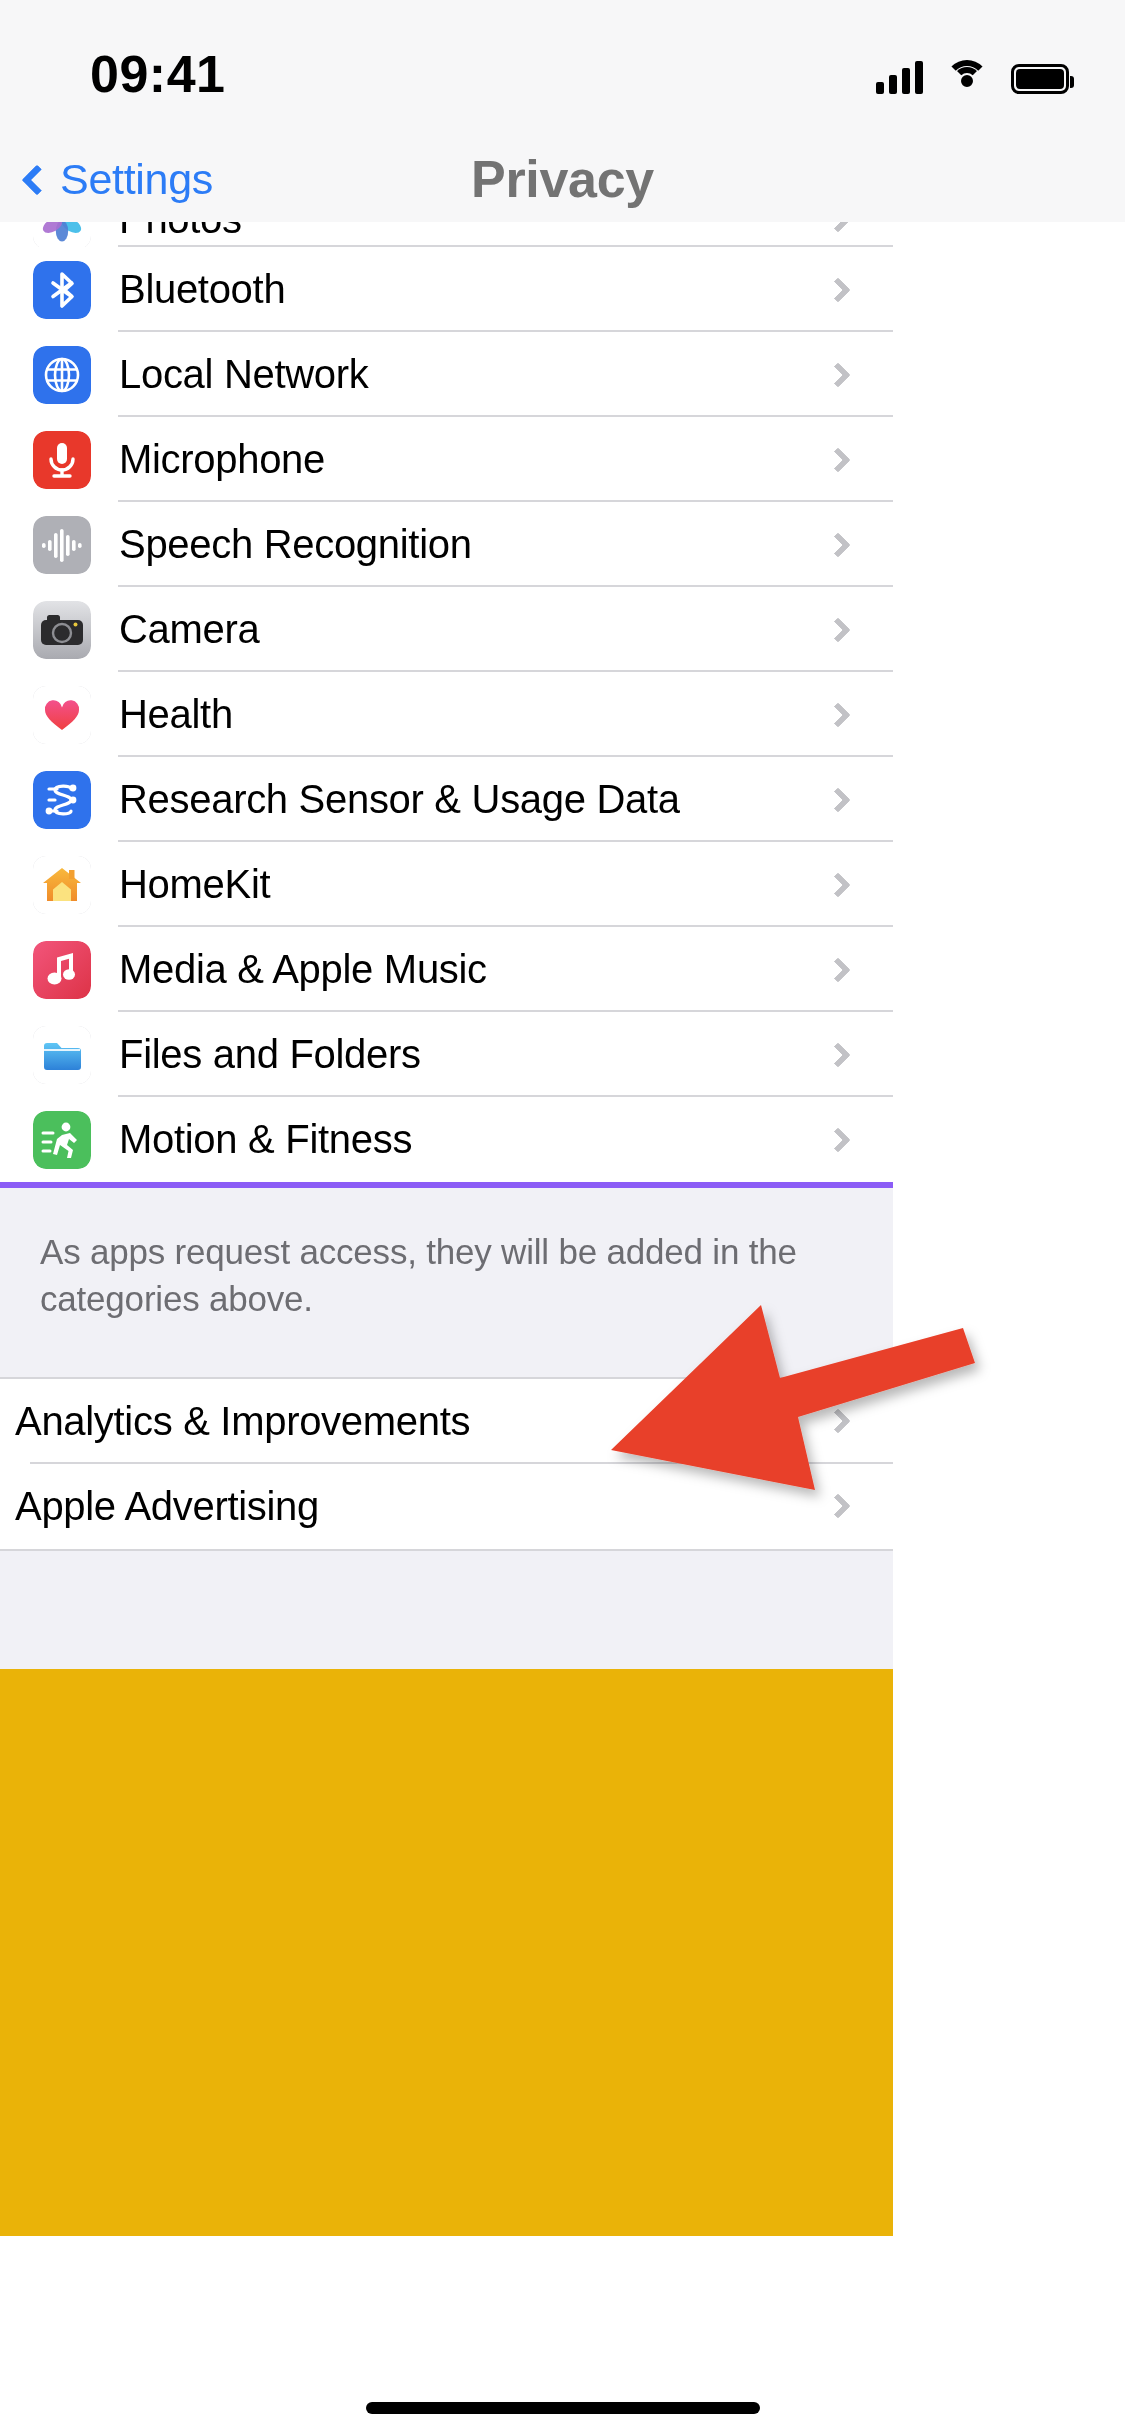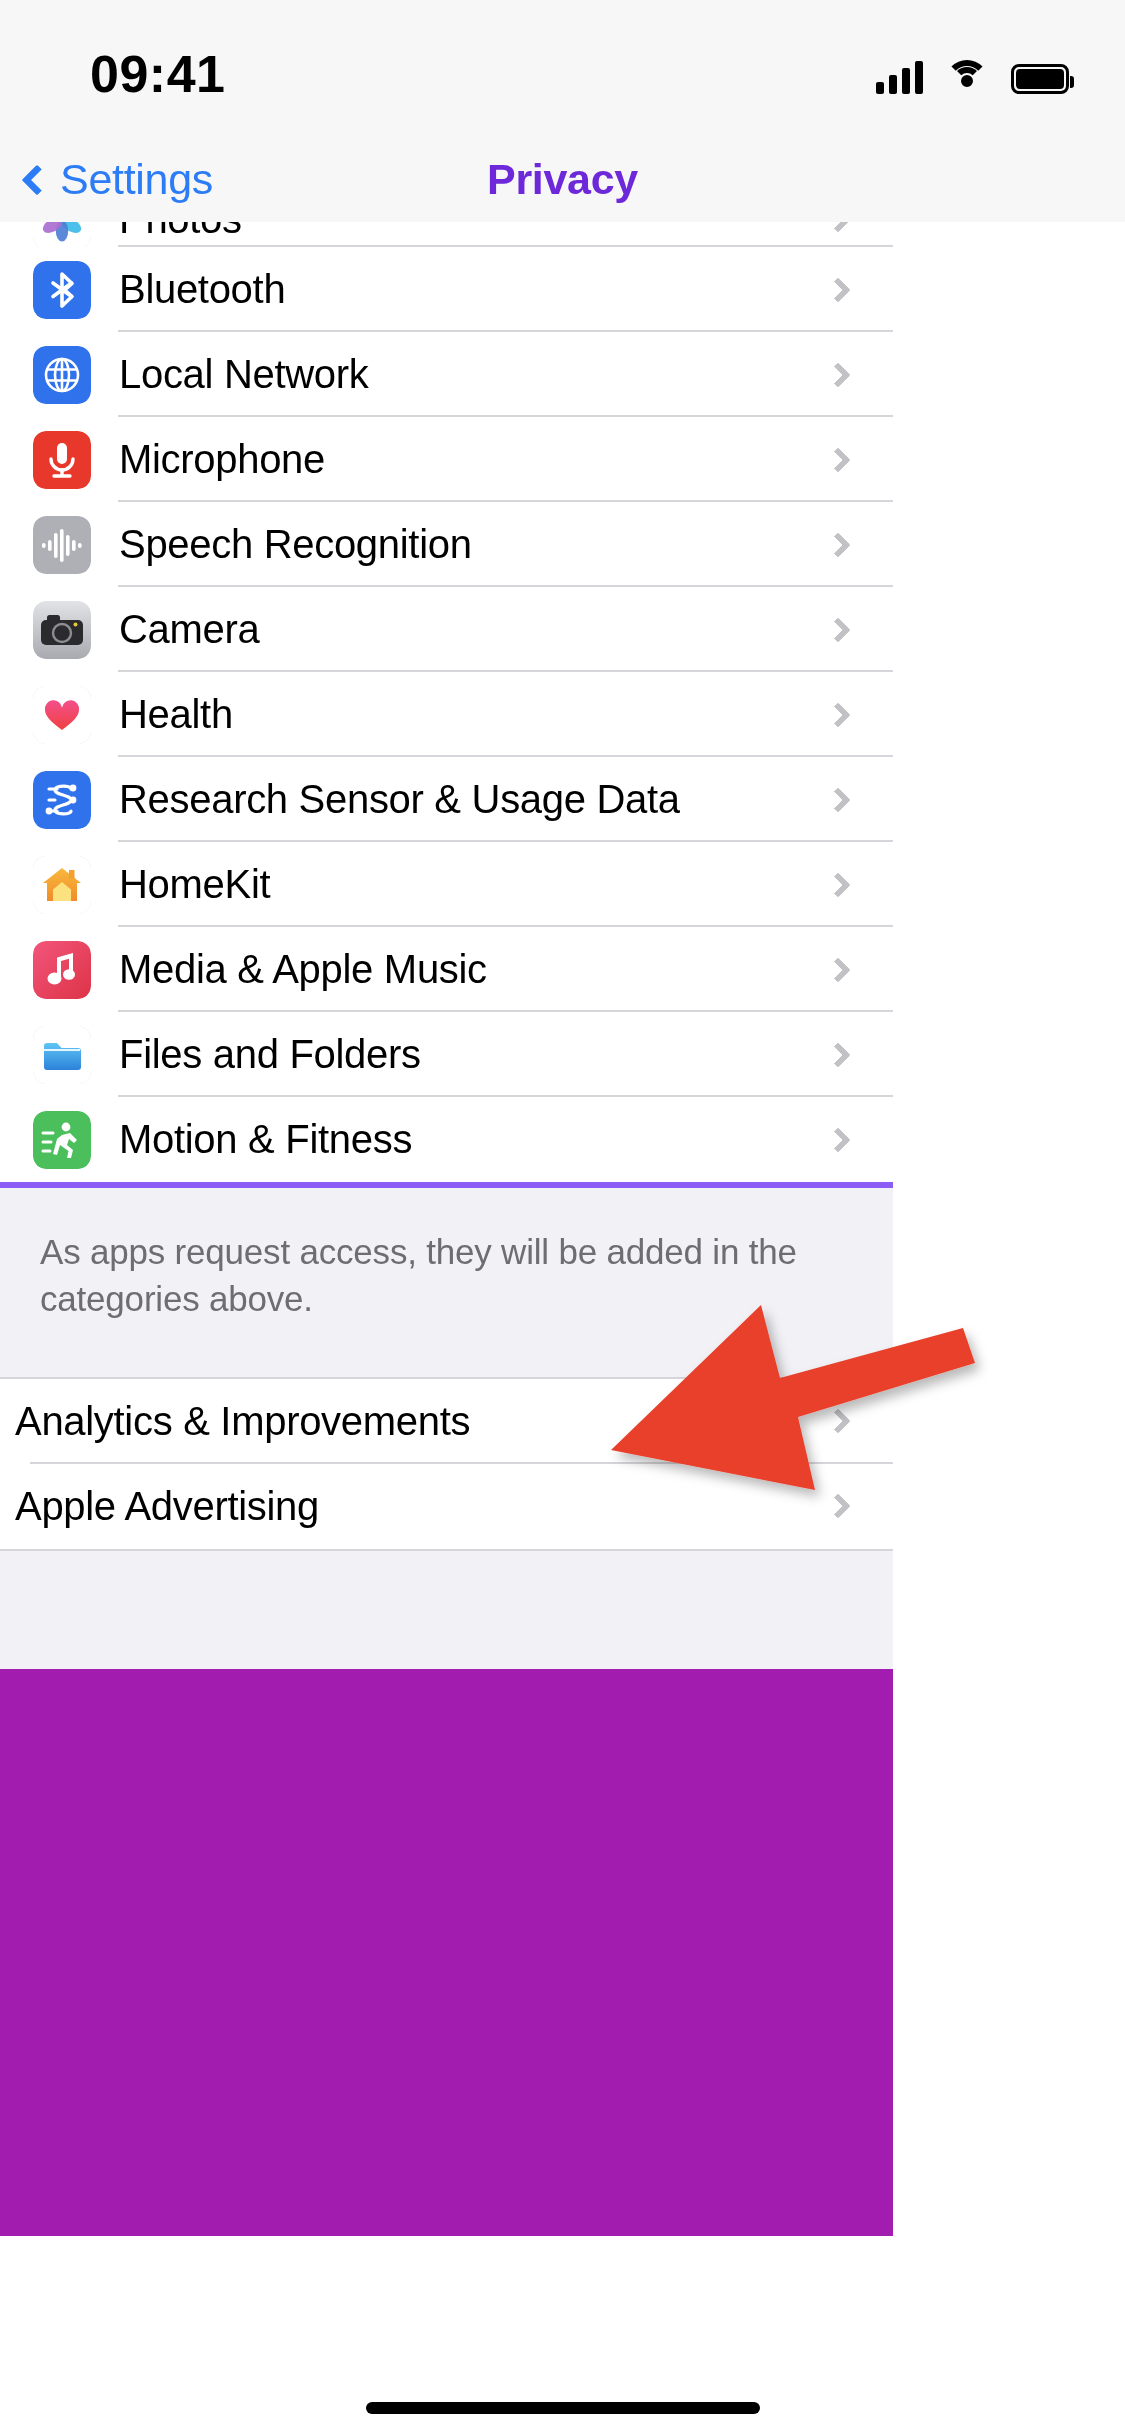--- a/index.html
+++ b/index.html
@@ -57,28 +57,28 @@
     margin-left:26px; cursor:pointer;
   }
   .chevron-left{
     width:22px; height:22px; border-left:7px solid #2C7CF6;
     border-bottom:7px solid #2C7CF6; transform:rotate(45deg);
     border-radius:2px; margin-top:1px;
   }
   .back-label{ font-size:43px; color:#2C7CF6; letter-spacing:-0.3px;}
   .nav-title{
     position:absolute; left:0; width:1125px; text-align:center;
-    font-size:43px; font-weight:bold; color:#6d28d9; letter-spacing:-0.3px;
+    font-size:52px; font-weight:bold; color:#737373; letter-spacing:-0.3px;
     pointer-events:none;
   }
 
   
   .content{
     position:absolute; top:222px; left:0; width:893px; height:2014px;
-    background:#a21caf; overflow:hidden;
+    background:#eab308; overflow:hidden;
   }
   .group{ background:#FFFFFF; }
   .row{
     position:relative; display:flex; align-items:center;
     height:85px; padding-left:33px; background:#FFFFFF; cursor:pointer;
   }
   .row.plain{ padding-left:15px; height:85px;}
   .row .sep{
     position:absolute; left:118px; right:0; bottom:0; height:2px;
     background:#D6D6DA;

